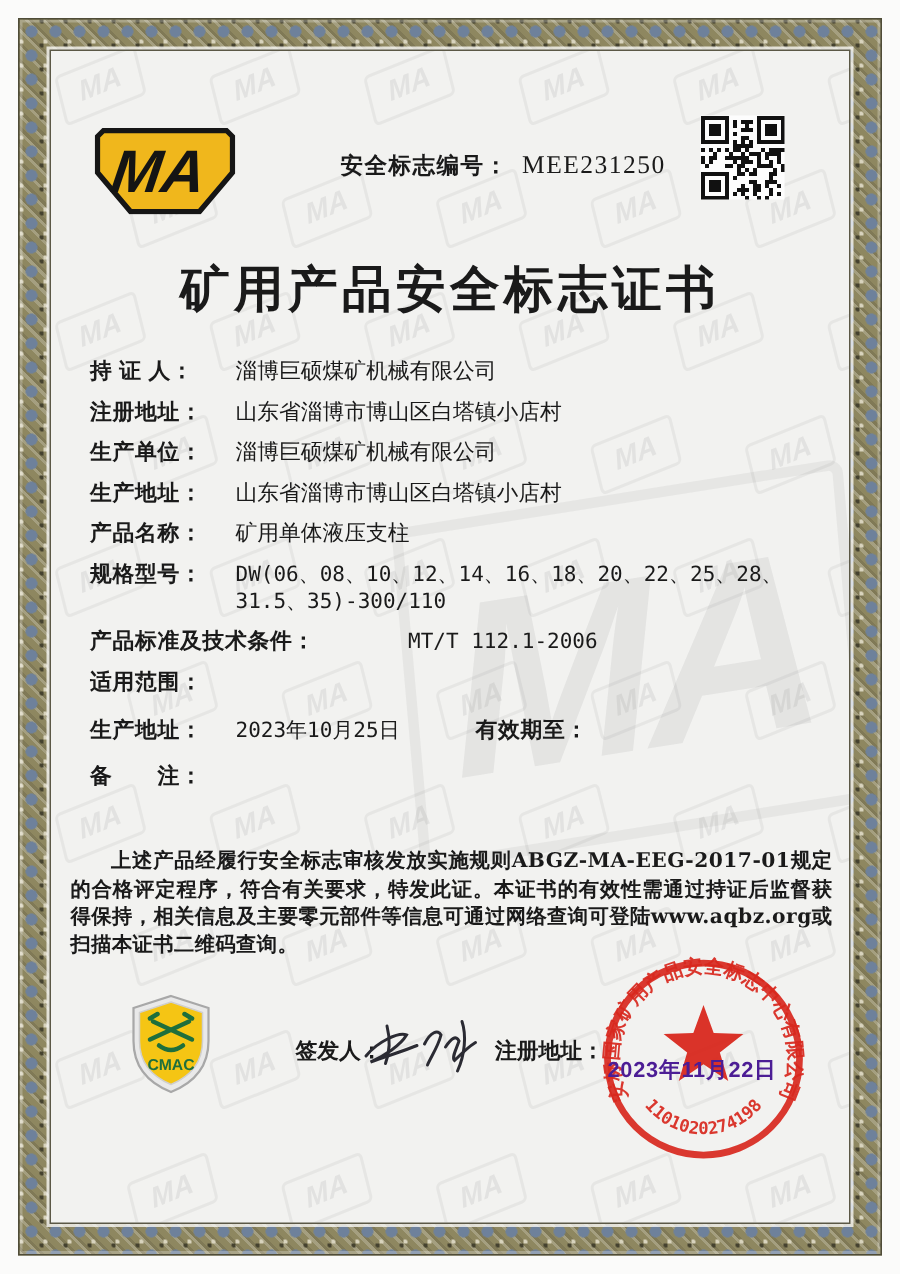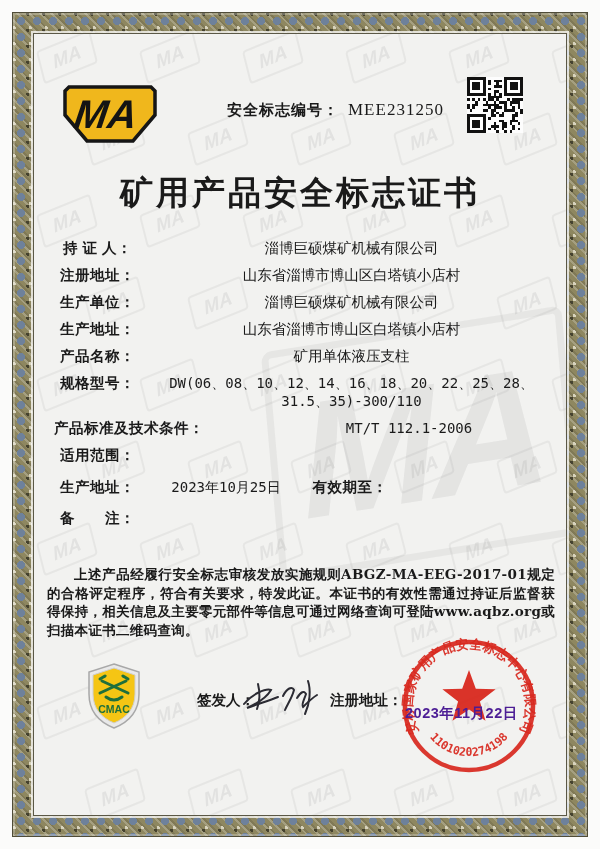--- a/index.html
+++ b/index.html
@@ -29,21 +29,21 @@
     color:rgba(148,148,148,.15);letter-spacing:-6px;}
   
   .ma-logo{position:absolute;left:29px;top:51px;width:94px;height:58px;}
   .certno{position:absolute;left:193px;top:66px;display:flex;align-items:baseline;gap:9px;justify-content:center;}
   .certno .lbl{font-weight:bold;font-size:15px;letter-spacing:1px;}
   .certno .val{font-family:"Liberation Serif",serif;font-size:17px;letter-spacing:1px;}
   .qr{position:absolute;left:433px;top:43px;width:56px;height:56px;background:#fdfdfd;}
   .title{position:absolute;left:0;top:137px;width:100%;text-align:center;
     font-family:"DejaVu Serif",serif;font-weight:bold;font-size:33px;letter-spacing:3px;}
   
-  .fields{position:absolute;left:15px;top:205px;width:508px;font-size:14.5px;text-align:center;}
+  .fields{position:absolute;left:26px;top:205px;width:508px;font-size:14.5px;}
   .row{display:flex;margin-bottom:9px;line-height:18px;}
   .row .lbl{flex:0 0 97px;font-weight:bold;letter-spacing:.5px;}
   .row .val{flex:1;font-family:"DejaVu Serif",serif;}
   .row .val.mono{font-family:"DejaVu Sans Mono",monospace;font-size:14px;}
   .row.model .val{max-width:420px;}
   .row.std .lbl{flex:0 0 160px;}
   .row.std .val{margin-left:52px;}
   .row.dates{margin-top:14px;}
   .row.dates .val1{flex:0 0 160px;}
   .row.dates .lbl2{flex:0 0 88px;font-weight:bold;letter-spacing:.5px;}

